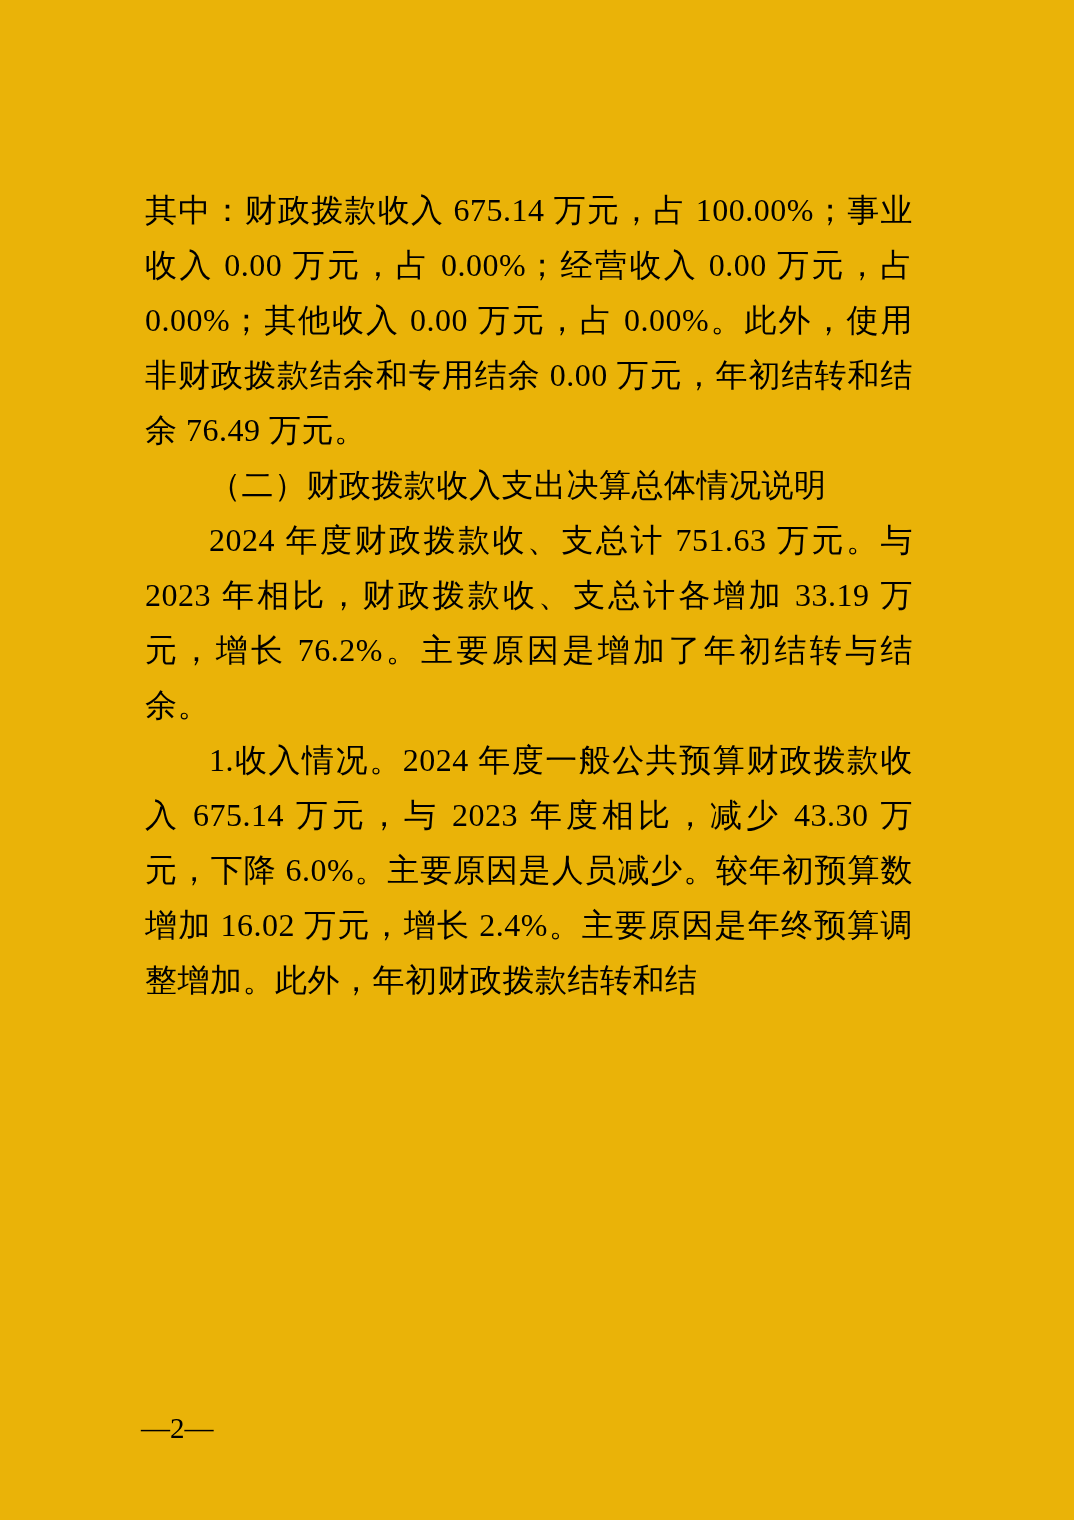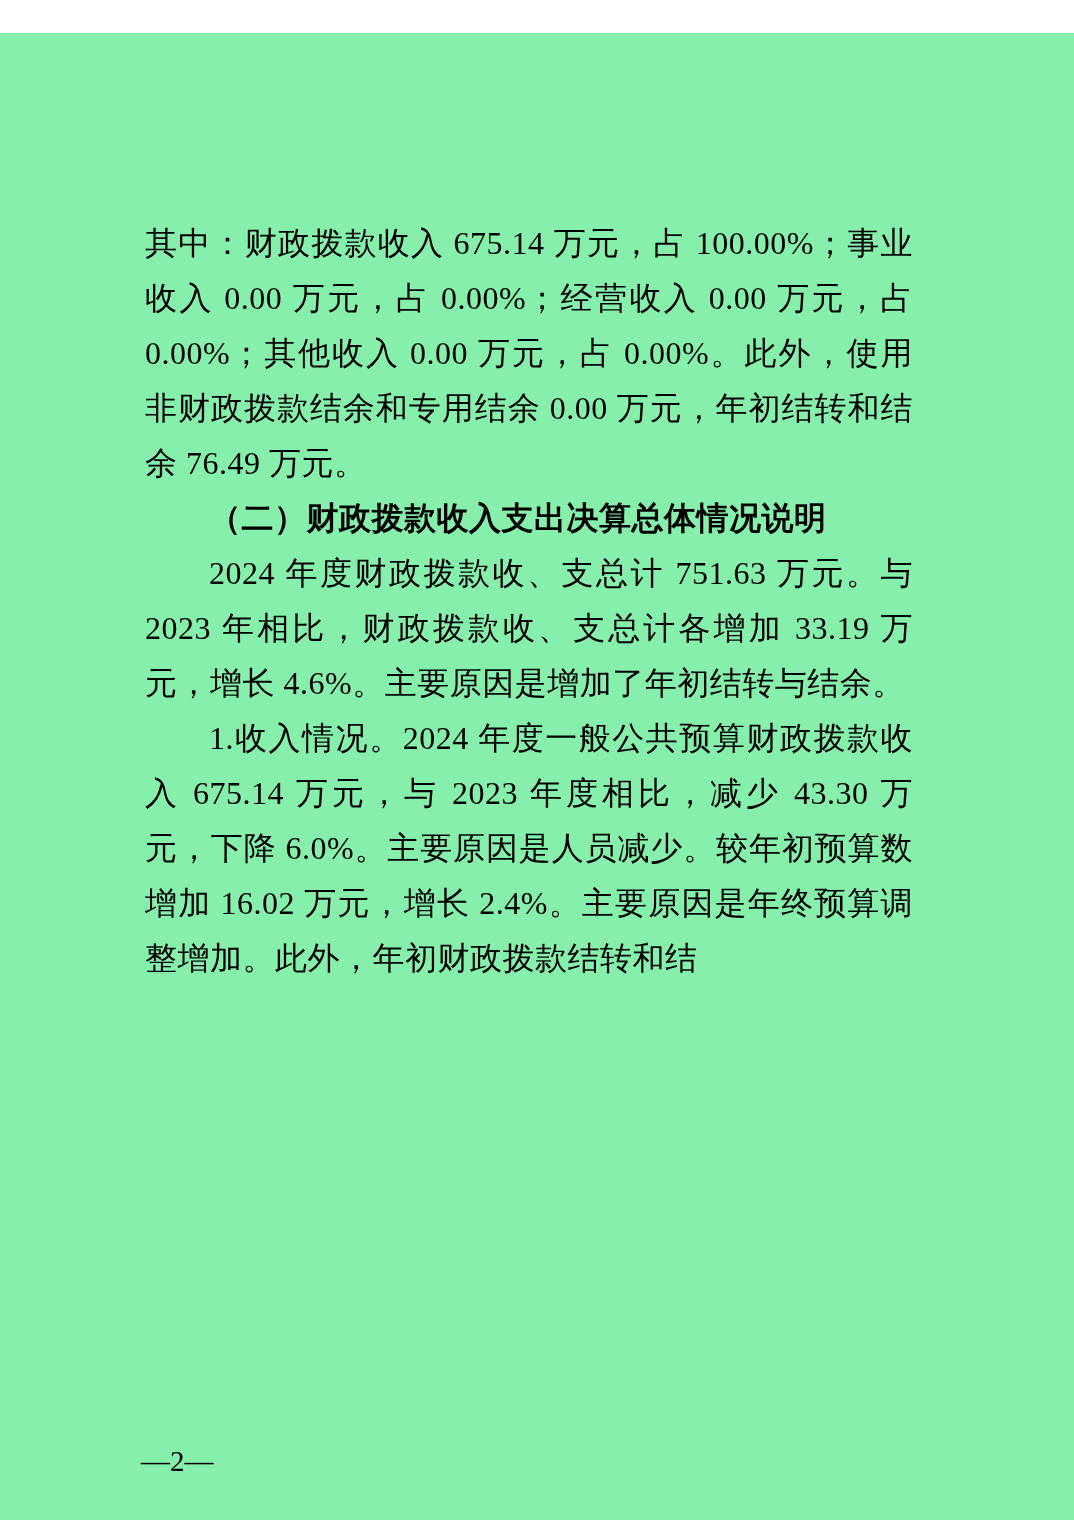--- a/index.html
+++ b/index.html
@@ -11,22 +11,21 @@
     height: 1520px;
     background: #ffffff;
     position: relative;
     overflow: hidden;
     font-family: "Liberation Serif", "DejaVu Serif", serif;
     color: #000000;
   }
   .page {
     position: absolute;
     inset: 0;
-    background: #86efac;
-    margin-top: 33px;
+    background: #eab308;
   }
   .content {
     position: absolute;
     left: 145px;
     top: 183px;
     width: 768px;
     font-size: 32px;
     line-height: 55px;
     text-align: justify;
     text-justify: inter-character;
@@ -40,36 +39,36 @@
   }
   .para.no-indent {
     text-indent: 0;
   }
   .heading {
     margin: 0;
     padding: 0;
     text-indent: 2em;
     font-size: 32px;
     line-height: 55px;
-    font-weight: bold;
+    font-weight: normal;
   }
   .footer {
     position: absolute;
     left: 141px;
     top: 1408px;
     font-size: 29px;
     line-height: 40px;
     letter-spacing: 0px;
     color: #000000;
   }
 </style>
 </head>
 <body>
 
 <div class="page">
   <div class="content">
     <p class="para no-indent">其中：财政拨款收入 675.14 万元，占 100.00%；事业收入 0.00 万元，占 0.00%；经营收入 0.00 万元，占 0.00%；其他收入 0.00 万元，占 0.00%。此外，使用非财政拨款结余和专用结余 0.00 万元，年初结转和结余 76.49 万元。</p>
     <p class="heading">（二）财政拨款收入支出决算总体情况说明</p>
-    <p class="para">2024 年度财政拨款收、支总计 751.63 万元。与 2023 年相比，财政拨款收、支总计各增加 33.19 万元，增长 4.6%。主要原因是增加了年初结转与结余。</p>
+    <p class="para">2024 年度财政拨款收、支总计 751.63 万元。与 2023 年相比，财政拨款收、支总计各增加 33.19 万元，增长 76.2%。主要原因是增加了年初结转与结余。</p>
     <p class="para">1.收入情况。2024 年度一般公共预算财政拨款收入 675.14 万元，与 2023 年度相比，减少 43.30 万元，下降 6.0%。主要原因是人员减少。较年初预算数增加 16.02 万元，增长 2.4%。主要原因是年终预算调整增加。此外，年初财政拨款结转和结</p>
   </div>
   <div class="footer">—2—</div>
 </div>
 
 </body></html>

